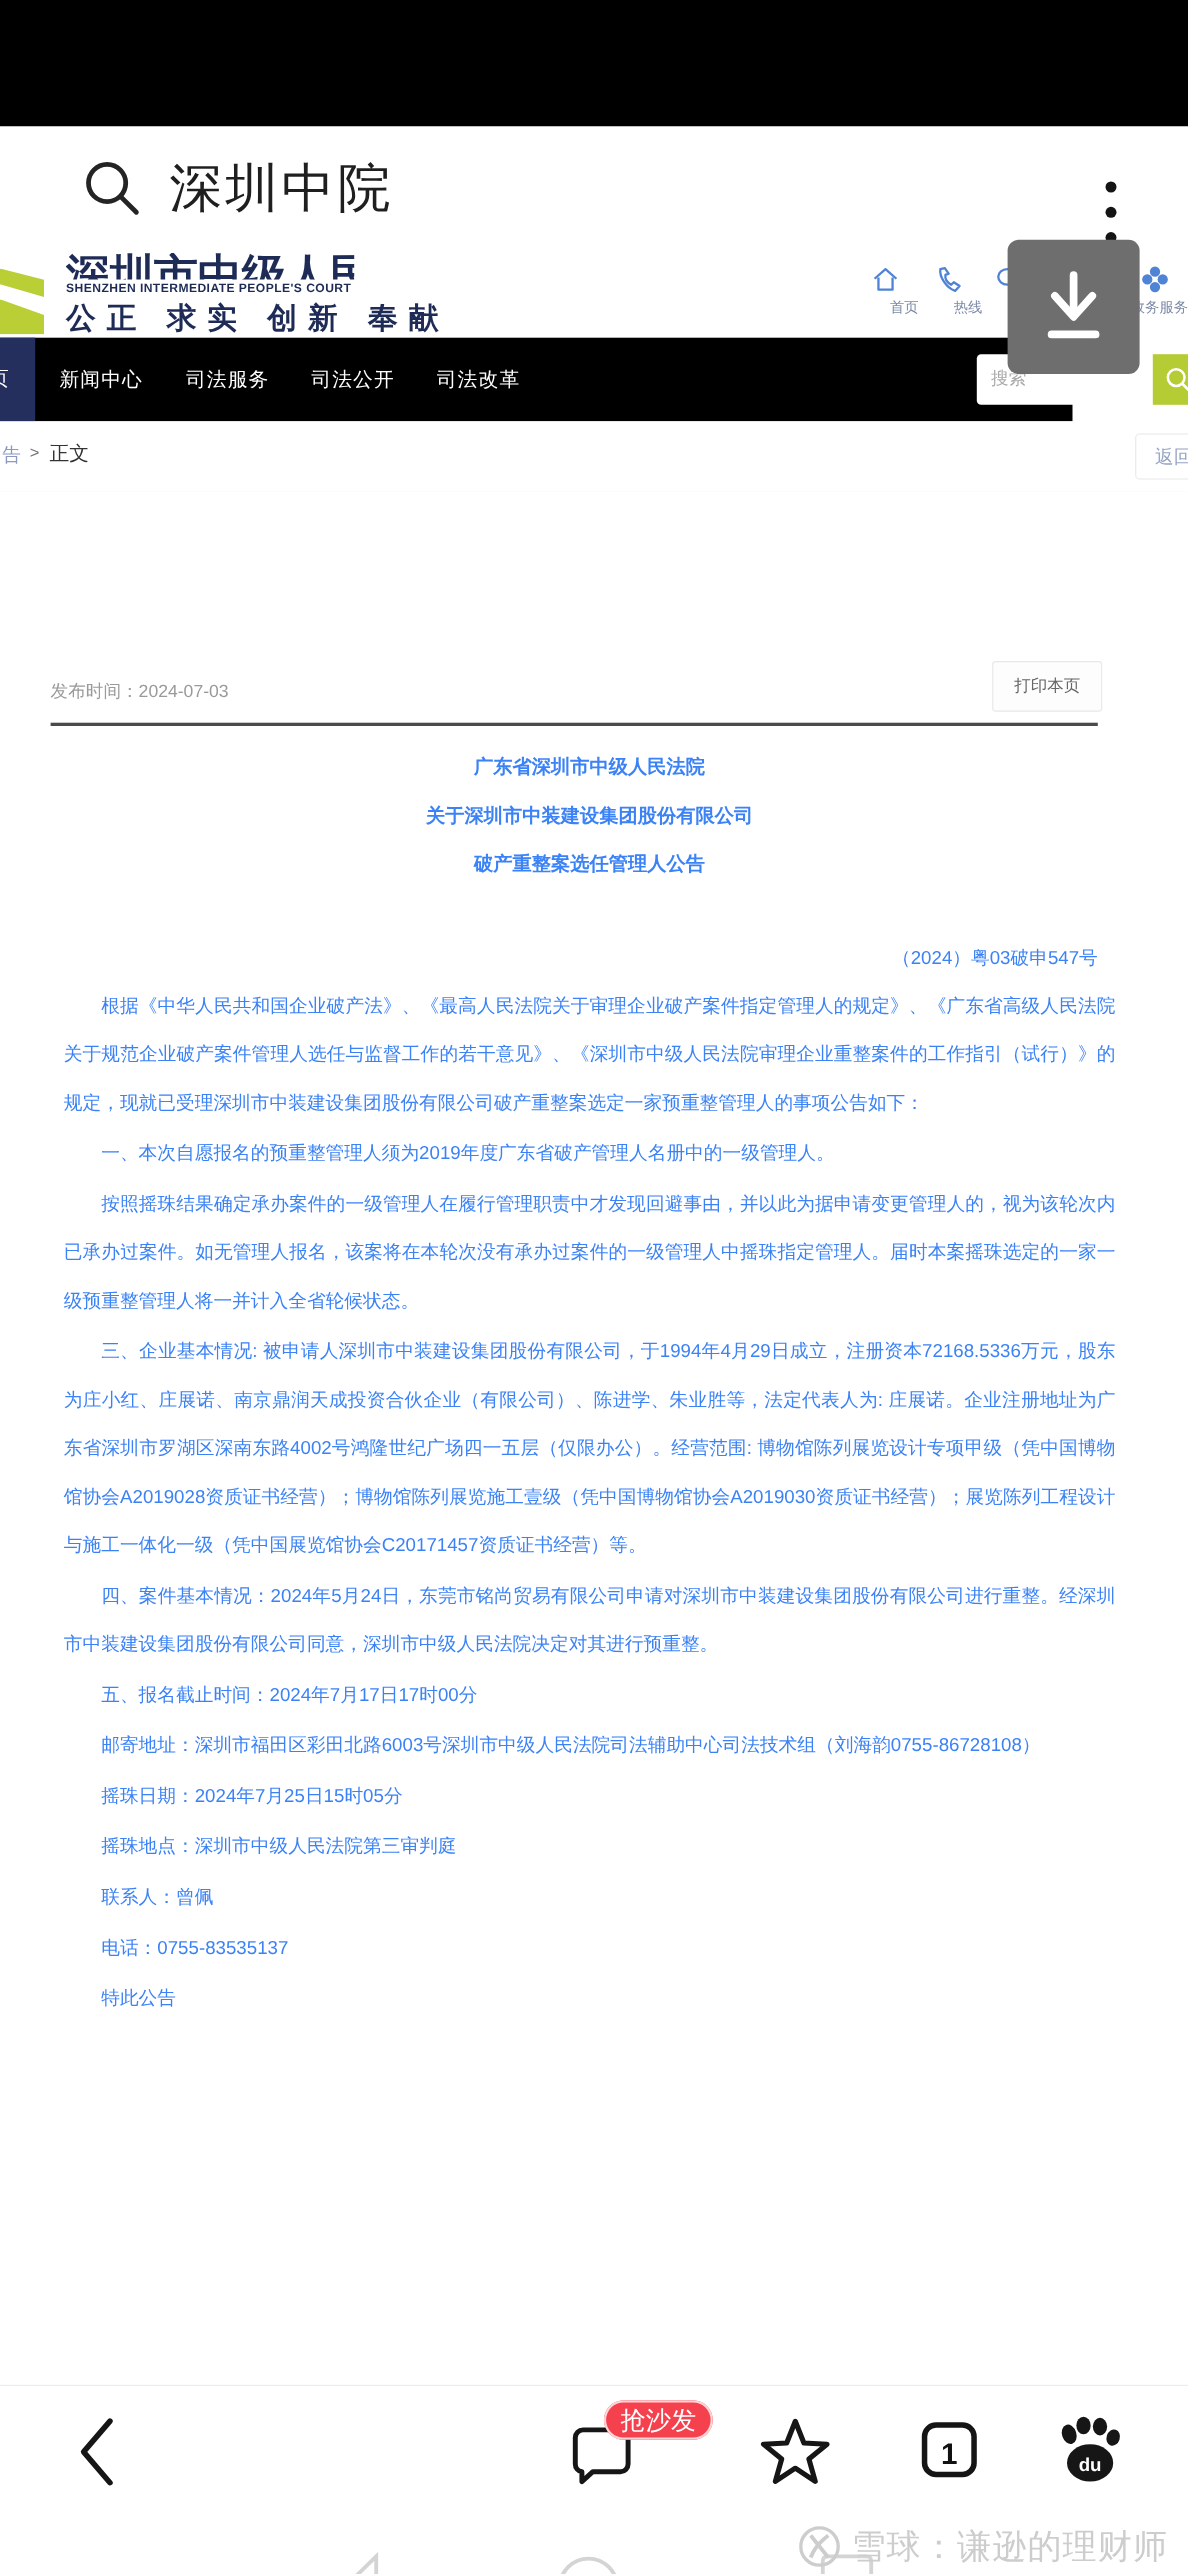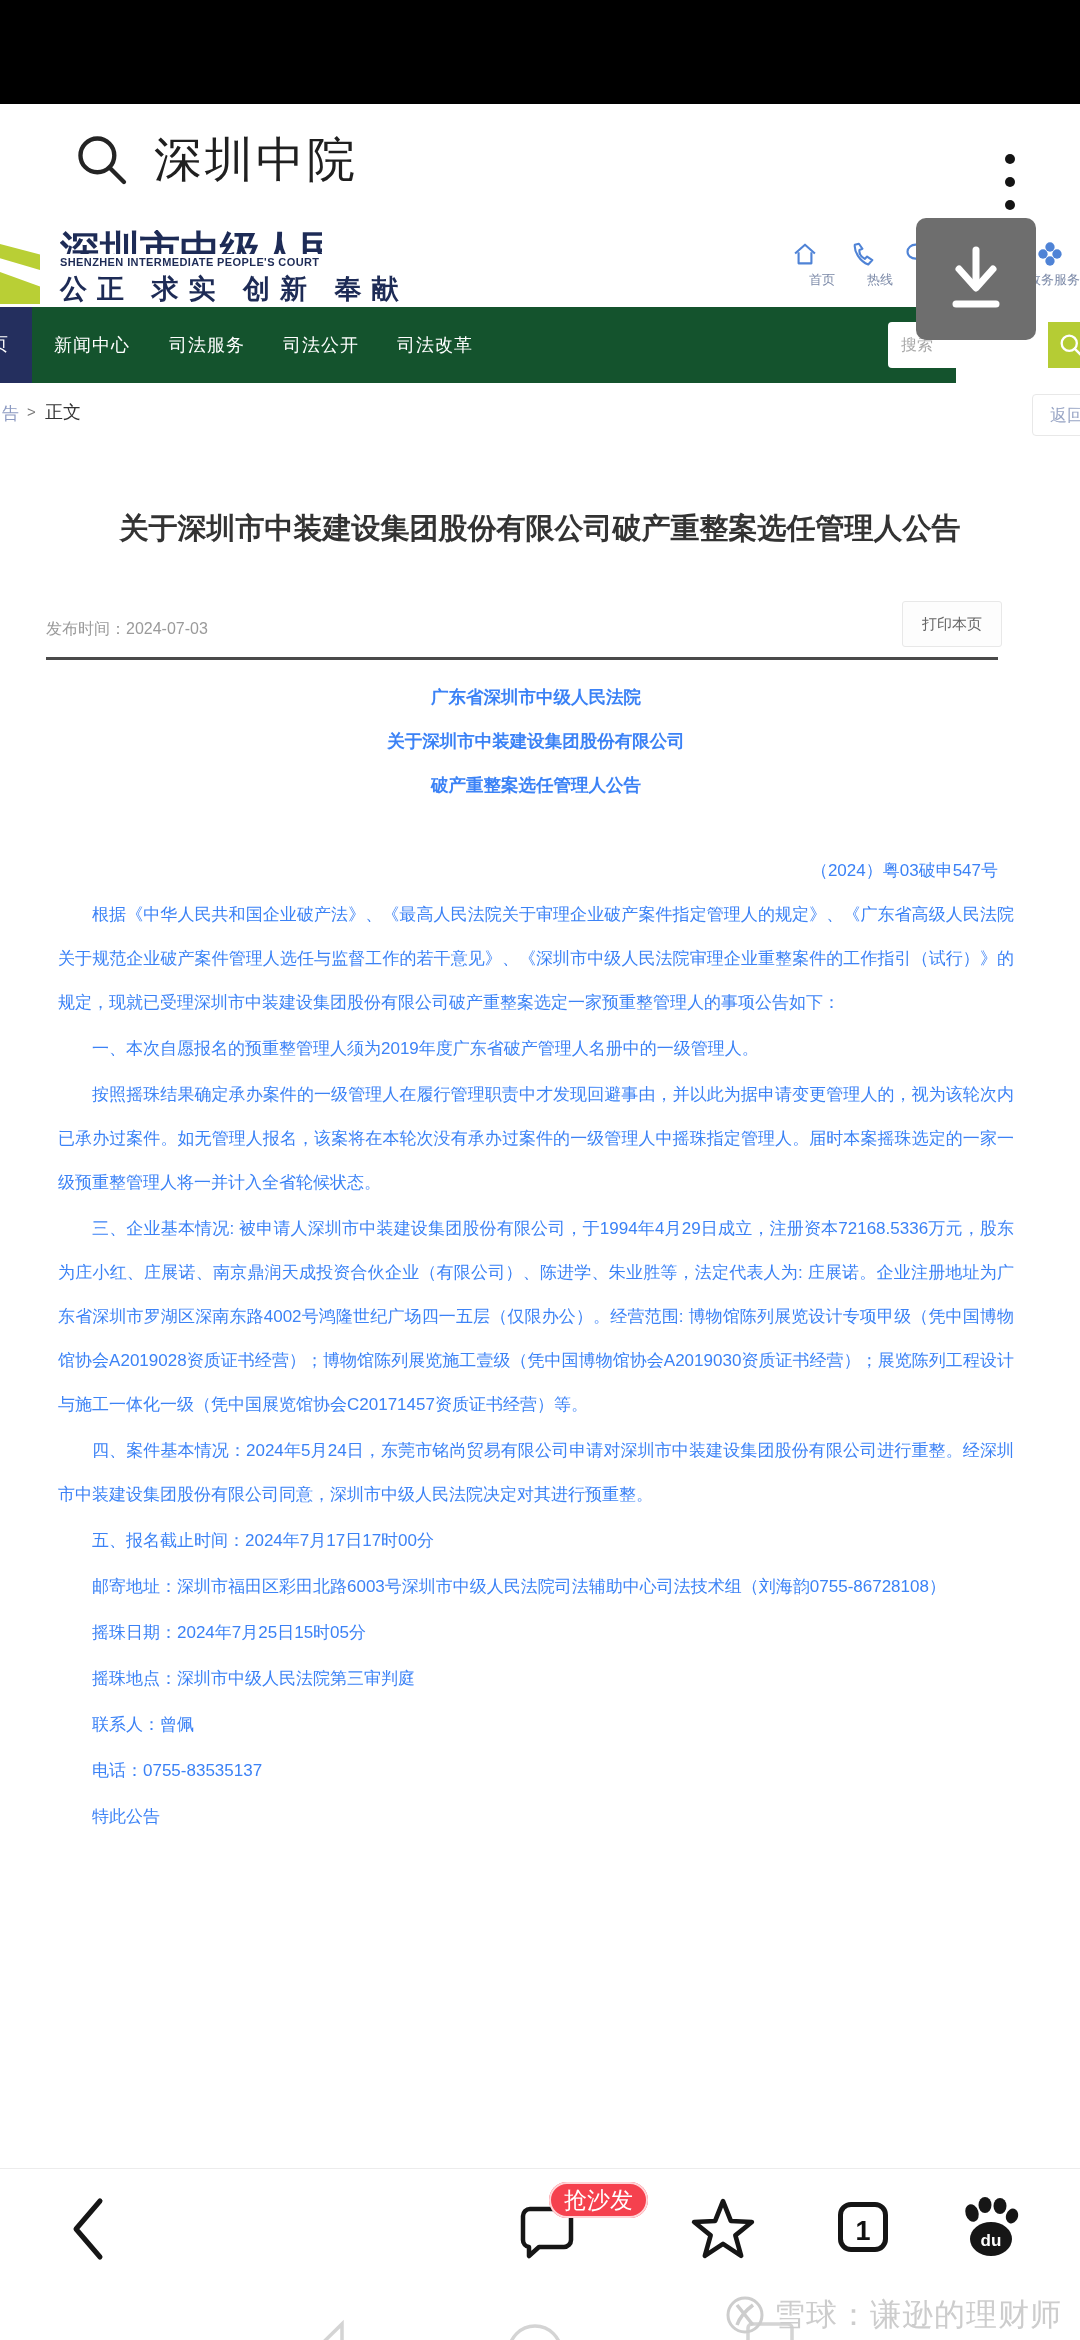--- a/index.html
+++ b/index.html
@@ -3,21 +3,21 @@
 <meta charset="utf-8">
 <style>
   html,body{margin:0;padding:0;background:#222;}
   .screen{position:relative;width:1080px;height:2340px;background:#fff;overflow:hidden;
           font-family:"Liberation Sans","DejaVu Sans",sans-serif;color:#333;}
 
   
   .status-bar{position:absolute;left:0;top:0;width:1080px;height:115px;background:#000;}
 
   
-  .app-bar{position:absolute;left:0;top:104px;width:1080px;height:115px;background:#fff;}
+  .app-bar{position:absolute;left:0;top:115px;width:1080px;height:115px;background:#fff;}
   .app-search-icon{position:absolute;left:72px;top:26px;width:58px;height:58px;}
   .app-query{position:absolute;left:154px;top:24px;font-size:48px;color:#1f1f1f;letter-spacing:3px;}
   .kebab{position:absolute;left:1000px;top:50px;width:20px;}
   .kebab i{display:block;width:10px;height:10px;border-radius:50%;background:#141414;margin:0 auto 13px;}
 
   
   .site-header{position:absolute;left:0;top:230px;width:1080px;height:78px;background:#fff;}
   .emblem{position:absolute;left:0;top:14px;width:40px;height:60px;}
   .emblem .w1{position:absolute;left:0;top:0;width:40px;height:26px;background:#b9cf35;
               clip-path:polygon(0 0,100% 40%,100% 100%,0 55%);}
@@ -31,21 +31,21 @@
   .qlink{position:absolute;top:10px;width:60px;text-align:right;cursor:pointer;}
   .qlink svg{display:block;margin:0 auto;width:28px;height:28px;}
   .qlink .ql-label{display:block;margin-top:3px;font-size:13px;color:#7c8aa8;white-space:nowrap;}
   .ql-home{left:775px;} .ql-hotline{left:833px;} .ql-wechat{left:888px;} .ql-gov{left:1020px;}
 
   
   .download-btn{position:absolute;left:916px;top:218px;width:120px;height:122px;background:#6e6e6e;
                 border-radius:10px;z-index:30;display:flex;align-items:center;justify-content:center;}
 
   
-  .nav-bar{position:absolute;left:0;top:307px;width:956px;height:76px;background:#14532d;}
+  .nav-bar{position:absolute;left:0;top:307px;width:956px;height:76px;background:#000000;padding-left:19px;}
   .nav-left-partial{position:absolute;left:0;top:0;width:32px;height:76px;background:#242f5e;overflow:hidden;}
   .nav-left-partial span{position:absolute;left:-10px;top:25px;font-size:18px;color:#fff;}
   .nav-item{position:absolute;top:26px;font-size:18px;color:#fff;letter-spacing:1px;cursor:pointer;white-space:nowrap;}
   .ni-0{left:54px;} .ni-1{left:169px;} .ni-2{left:283px;} .ni-3{left:397px;}
   .nav-search{position:absolute;left:888px;top:15px;width:158px;height:46px;background:#fff;border-radius:4px;}
   .nav-search input{width:100%;height:100%;border:none;outline:none;background:transparent;
                     font-size:16px;color:#555;padding:0 0 0 13px;box-sizing:border-box;
                     font-family:"Liberation Sans","DejaVu Sans",sans-serif;}
   .nav-search input::placeholder{color:#a9a9a9;}
   .nav-search-btn{position:absolute;left:1048px;top:15px;width:46px;height:46px;background:#b5cc34;
@@ -181,21 +181,20 @@
   </div>
 
   <div class="breadcrumb">
     <span class="crumb-partial">告</span>
     <span class="crumb-sep">&gt;</span>
     <span class="crumb-current">正文</span>
     <div class="back-btn">返回</div>
   </div>
 
   <div class="article">
-    <div class="article-title">关于深圳市中装建设集团股份有限公司破产重整案选任管理人公告</div>
     <div class="publish">
       <span>发布时间：</span><span>2024-07-03</span>
     </div>
     <div class="print-btn">打印本页</div>
     <div class="divider"></div>
 
     <div class="doc-body">
       <h3 class="doc-heading">广东省深圳市中级人民法院</h3>
       <h3 class="doc-heading">关于深圳市中装建设集团股份有限公司</h3>
       <h3 class="doc-heading">破产重整案选任管理人公告</h3>

